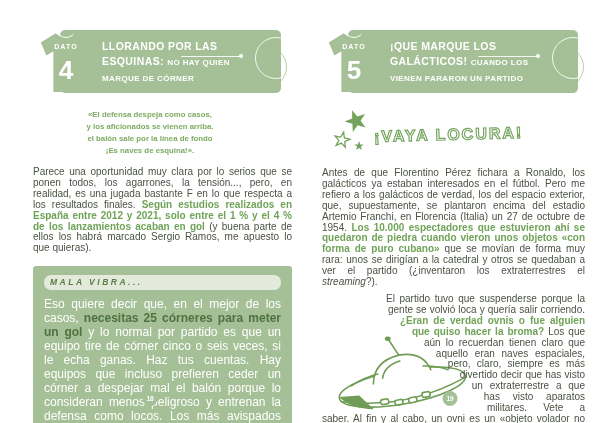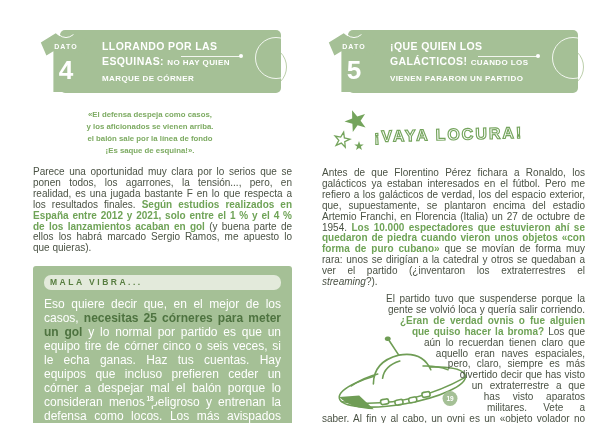--- a/index.html
+++ b/index.html
@@ -53,21 +53,21 @@
   }
   .gb { color:#6fa357; font-weight:bold; }
   .it { font-style:italic; }
 
   .callout {
     margin:12px 8px 0 33px; background:#a5c096; border-radius:3px;
     padding:9px 11px 11px;
   }
   .callout-title {
     display:block; background:#e3eadb; color:#587e41;
-    font-weight:bold; font-size:8.5px;
+    font-style:italic; font-weight:bold; font-size:8.5px;
     letter-spacing:2.5px; padding:2px 6px 3px; margin-bottom:7px;border-radius:7px;
   }
   .callout-text {
     color:#ffffff; font-size:12px; line-height:14px; text-align:justify;
   }
   .cb { color:#4e7340; font-weight:bold; }
 
   
   .vaya-wrap { position:relative; margin:16px 0 0 32px; height:50px; }
   .stars-svg { position:absolute; left:0; top:-4px; }
@@ -115,42 +115,42 @@
         <path d="M22 4.5 Q30 11 38 4.5" fill="none" stroke="#ffffff" stroke-width="1"></path>
         <text x="30" y="20" text-anchor="middle" font-size="7.5" letter-spacing="1.2" fill="#ffffff" font-weight="bold">DATO</text>
         <text x="30" y="52" text-anchor="middle" font-size="28" fill="#ffffff" font-weight="bold">4</text>
       </svg>
     </div>
 
     <div class="quote">
       <span style="display:block">«El defensa despeja como casos,</span>
       <span style="display:block">y los aficionados se vienen arriba.</span>
       <span style="display:block">el balón sale por la línea de fondo</span>
-      <span style="display:block">¡Es saque de esquina!».</span>
+      <span style="display:block">¡Es naves de esquina!».</span>
     </div>
 
     <p class="body-par"><span>Parece una oportunidad muy clara por lo serios que se ponen todos, los agarrones, la tensión..., pero, en realidad, es una jugada bastante F en lo que respecta a los resultados finales. </span><span class="gb">Según estudios realizados en España entre 2012 y 2021, solo entre el 1 % y el 4 % de los lanzamientos acaban en gol </span><span>(y buena parte de ellos los habrá marcado Sergio Ramos, me apuesto lo que quieras).</span></p>
 
     <div class="callout">
       <span class="callout-title">MALA VIBRA...</span>
       <div class="callout-text"><span>Eso quiere decir que, en el mejor de los casos, </span><span class="cb">necesitas 25 córneres para meter un gol </span><span>y lo normal por partido es que un equipo tire de córner cinco o seis veces, si le echa ganas. Haz tus cuentas. Hay equipos que incluso prefieren ceder un córner a despejar mal el balón porque lo consideran menos peligroso y entrenan la defensa como locos. Los más avispados preparan incluso la continuación, es decir, el contraataque tras el córner, así que cuidado: la cantidad de goles que vienen después de un mal saque de esquina puede ser mayor que por un córner bien sacado.</span></div>
     </div>
 
     <div class="pagenum">
         <span>18</span>
       </div>
   </div>
 
   <div class="page page-right">
 
     <div class="dato-header">
       <div class="outer-arc"></div>
       <div class="title-box">
         <div class="title-text">
-          <span class="t-big">¡QUE QUIEN LOS GALÁCTICOS! </span><span class="t-small">CUANDO LOS VIENEN PARARON UN PARTIDO</span>
+          <span class="t-big">¡QUE MARQUE LOS GALÁCTICOS! </span><span class="t-small">CUANDO LOS VIENEN PARARON UN PARTIDO</span>
         </div>
         <div class="deco-circle"></div>
         <div class="deco-line"></div>
         <div class="deco-dot"></div>
       </div>
       <svg class="tshirt" viewBox="0 0 60 70">
         <path d="M19 3 Q30 13 41 3 L57 13 L51 27 L43.5 22.5 L43.5 66 L16.5 66 L16.5 22.5 L9 27 L3 13 Z" fill="#a5c096"></path>
         <path d="M22 4.5 Q30 11 38 4.5" fill="none" stroke="#ffffff" stroke-width="1"></path>
         <text x="30" y="20" text-anchor="middle" font-size="7.5" letter-spacing="1.2" fill="#ffffff" font-weight="bold">DATO</text>
         <text x="30" y="52" text-anchor="middle" font-size="28" fill="#ffffff" font-weight="bold">5</text>

